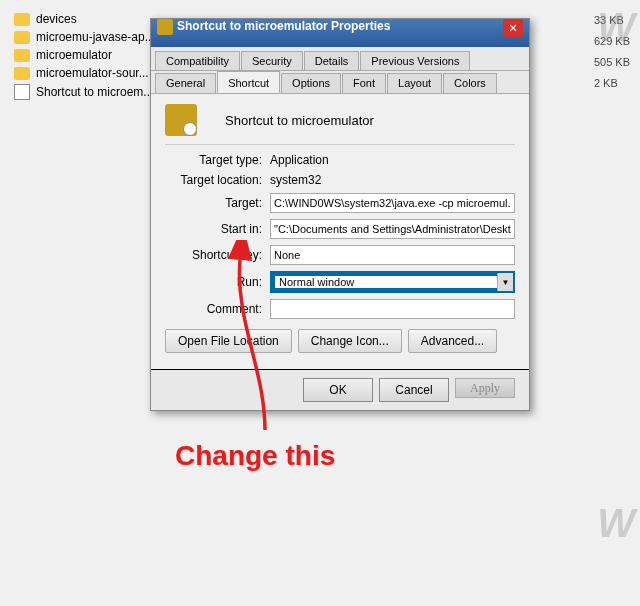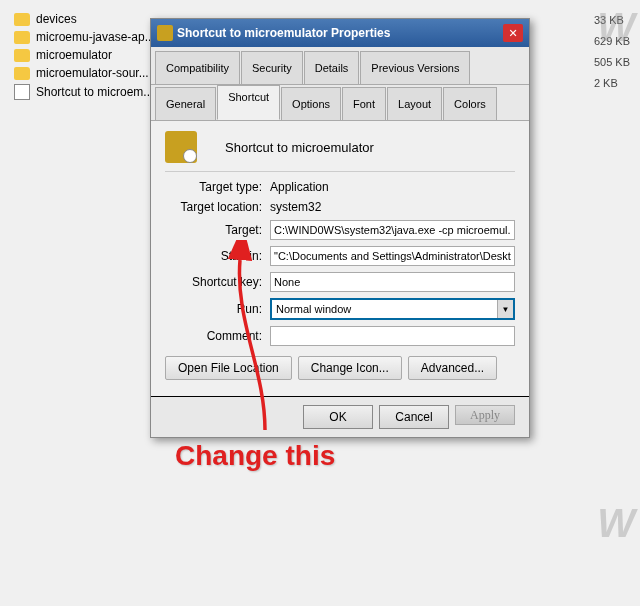--- a/index.html
+++ b/index.html
@@ -93,21 +93,20 @@
       background: #f0f0f0;
       border: 1px solid #888;
       box-shadow: 3px 3px 8px rgba(0,0,0,0.4);
     }
 
     
     .dialog-titlebar {
       height: 28px;
       background: linear-gradient(to bottom, #4a7ab5, #2a5a9a);
       display: flex;
-      align-items: center;
       padding: 0 6px;
       gap: 4px;
     }
 
     .title-icon {
       width: 16px; height: 16px;
       background: #c8a020;
       border-radius: 2px;
       flex-shrink: 0;
     }
@@ -130,21 +129,21 @@
     }
 
     
     .tabs-row1, .tabs-row2 {
       display: flex;
       background: #e8e8e8;
       border-bottom: 1px solid #aaa;
     }
 
     .tab {
-      padding: 10px 10px;
+      padding: 3px 10px;
       font-size: 11px;
       border: 1px solid #aaa;
       border-bottom: none;
       background: #ddd;
       cursor: pointer;
       margin-right: 1px;
       margin-top: 2px;
     }
 
     .tab.active {
@@ -228,21 +227,21 @@
     }
 
     .form-select-wrap {
       flex: 1;
       position: relative;
     }
 
     .form-select {
       width: 100%;
       height: 22px;
-      border: 2px solid #0369a1;
+      border: 5px solid #0369a1;
       background: #fff;
       font-size: 11px;
       font-family: inherit;
       appearance: none;
       padding: 0 20px 0 4px;
     }
 
     .select-arrow {
       position: absolute;
       right: 2px;

